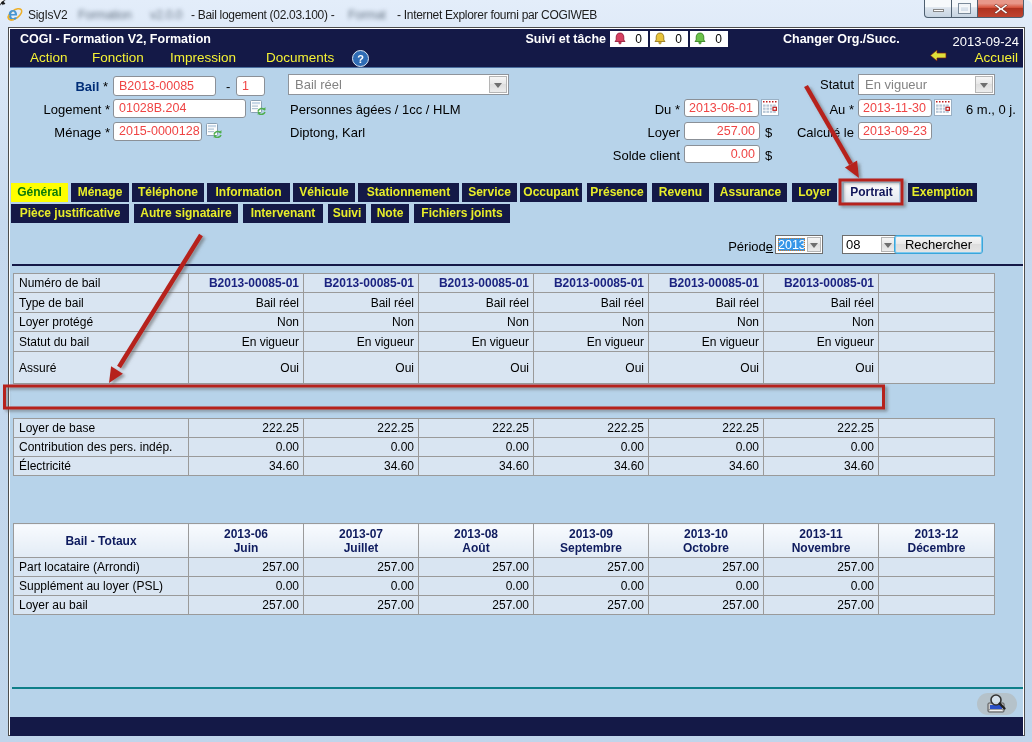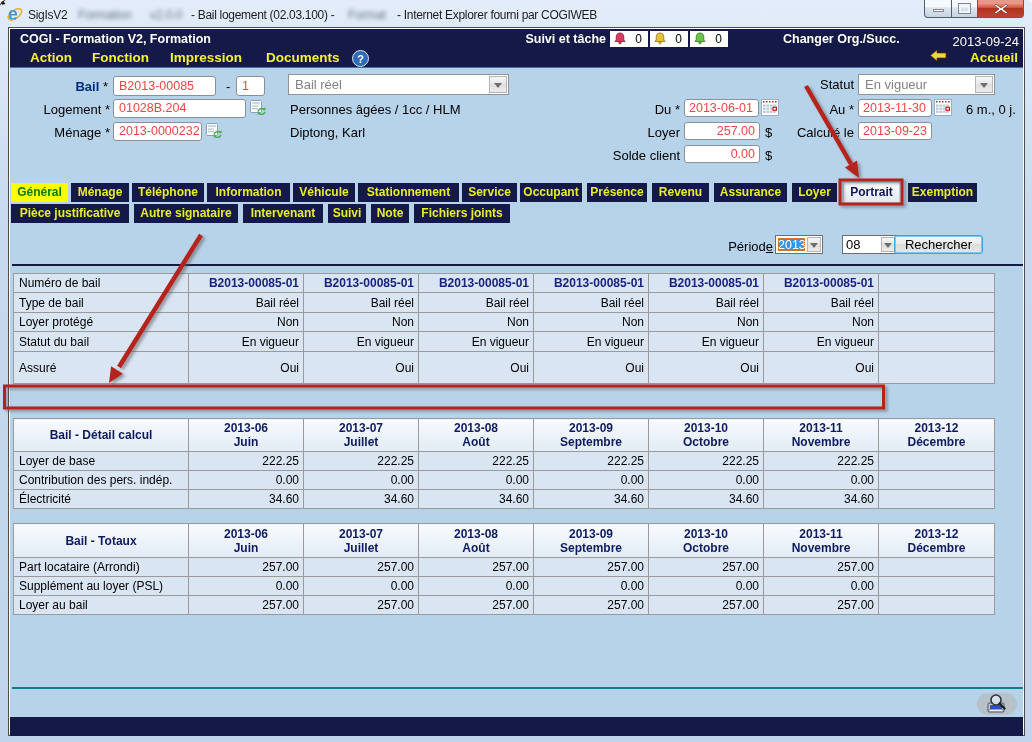--- a/index.html
+++ b/index.html
@@ -14,21 +14,21 @@
 .winbtn { position:absolute; top:0; height:18px; border:1px solid #4e5f70; border-top:none; }
 #btn-min { left:924px; width:28px; border-radius:0 0 0 4px; background:linear-gradient(#f6f9fb 40%, #dde5ee 45%, #c6d4e2); }
 #btn-max { left:951px; width:27px; background:linear-gradient(#f6f9fb 40%, #dde5ee 45%, #c6d4e2); }
 #btn-close { left:977px; width:47px; border-radius:0 0 4px 0; background:linear-gradient(#e8988a 20%, #d4513a 45%, #b03320 50%, #c04430); }
 
 #client { position:absolute; left:8px; top:27px; width:1017px; height:709px; background:#fff; border:1px solid #4d4d4d; }
 #page { position:absolute; left:1px; top:1px; width:1013px; height:705px; background:#b7d3ea; }
 
 #navhdr { position:absolute; left:0; top:0; width:1013px; height:39px; background:#141947; border-bottom:1px solid #4a6ea0; }
 #navhdr .w { color:#fff; position:absolute; white-space:nowrap; }
-#navhdr .y { color:#f5f235; position:absolute; white-space:nowrap; font-weight:bold;text-align:center; }
+#navhdr .y { color:#f5f235; position:absolute; white-space:nowrap; font-weight:normal;text-align:center; }
 .bellbox { position:absolute; top:2px; width:38px; height:16px; background:#fff; font-size:12px; color:#000; }
 .bellbox span { position:absolute; right:6px; top:1px; }
 .bellbox svg { position:absolute; left:4px; top:1px; }
 
 .lbl { position:absolute; font-size:13px; color:#000; white-space:nowrap; }
 .inp { position:absolute; background:#fff; border:1px solid #8b9097; border-radius:3px; font-size:12.5px; color:#ef4444; white-space:nowrap; }
 .inp.num { text-align:right; }
 .sel { position:absolute; background:#fff; border:1px solid #8f949b; font-size:13px; color:#838383; white-space:nowrap; }
 .selarrow { position:absolute; right:1px; top:1px; bottom:1px; width:18px; background:linear-gradient(#f6f6f6,#e8e8e8 45%,#dedede 50%,#ececec); border:1px solid #b5b5b5; }
 .selarrow:after { content:""; position:absolute; left:50%; top:50%; margin-left:-4px; margin-top:-2px; border:4px solid transparent; border-top:5px solid #6e6e6e; }
@@ -193,21 +193,21 @@
               <rect x="2" y="11.7" width="2.6" height="2.2"></rect>
               <rect x="5.4" y="11.7" width="2.6" height="2.2"></rect>
               <rect x="8.8" y="11.7" width="2.6" height="2.2"></rect>
               <rect x="12.2" y="11.7" width="2.6" height="2.2"></rect>
             </g>
             <rect x="12" y="8.3" width="3.4" height="3" fill="#fff" stroke="#c02020" stroke-width="1.2"></rect>
           </svg>
         <div class="lbl" style="left:956px;top:73px">6 m., 0 j.</div>
 
         <div class="lbl" style="right:913px;top:96px">Ménage *</div>
-        <div class="inp" style="left:103px;top:93px;width:89px;height:19px;line-height:17px;padding-left:5px">2013-0000232</div>
+        <div class="inp" style="left:103px;top:93px;width:89px;height:19px;line-height:17px;padding-left:5px">2015-0000128</div>
         <svg style="position:absolute;left:196px;top:94px" width="16" height="15" viewBox="0 0 16 15">
             <rect x="0.5" y="0.5" width="11" height="12" rx="1" fill="#fdfdfd" stroke="#8aa0b4"></rect>
             <rect x="2" y="2" width="8" height="2.2" fill="#c8d8e8"></rect>
             <rect x="2" y="5.5" width="6" height="1.2" fill="#b0c4d4"></rect>
             <rect x="2" y="8" width="6" height="1.2" fill="#b0c4d4"></rect>
             <path d="M8 11.5 a4 4 0 0 1 7 -1.5" fill="none" stroke="#4fae4f" stroke-width="1.6"></path>
             <path d="M15.6 7.2 L15.2 10.6 L12.2 9.2 Z" fill="#4fae4f"></path>
             <path d="M15 12 a4 4 0 0 1 -6.6 1.2" fill="none" stroke="#4fae4f" stroke-width="1.6"></path>
             <path d="M7.6 14.8 L8 11.4 L11 12.8 Z" fill="#4fae4f"></path>
           </svg>
@@ -323,30 +323,20 @@
             <col style="width:175px">
             <col style="width:115px">
             <col style="width:115px">
             <col style="width:115px">
             <col style="width:115px">
             <col style="width:115px">
             <col style="width:115px">
             <col style="width:116px">
           </colgroup>
         <tbody>
-            <tr style="height:33px">
-              <th>Bail - Détail calcul</th>
-              <th>2013-06<br>Juin</th>
-              <th>2013-07<br>Juillet</th>
-              <th>2013-08<br>Août</th>
-              <th>2013-09<br>Septembre</th>
-              <th>2013-10<br>Octobre</th>
-              <th>2013-11<br>Novembre</th>
-              <th>2013-12<br>Décembre</th>
-            </tr>
         <tr style="height:19px">
               <td class="l">Loyer de base</td>
               <td class="r">222.25</td>
               <td class="r">222.25</td>
               <td class="r">222.25</td>
               <td class="r">222.25</td>
               <td class="r">222.25</td>
               <td class="r">222.25</td>
               <td></td>
             </tr>

